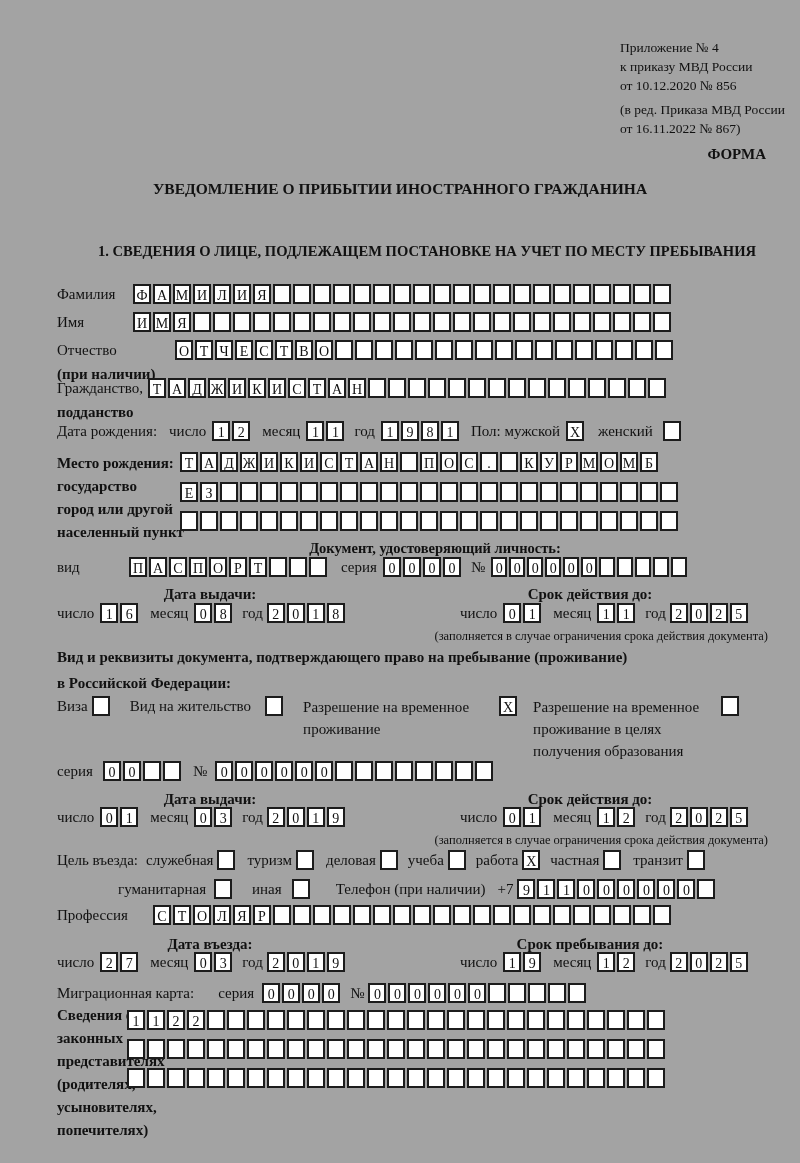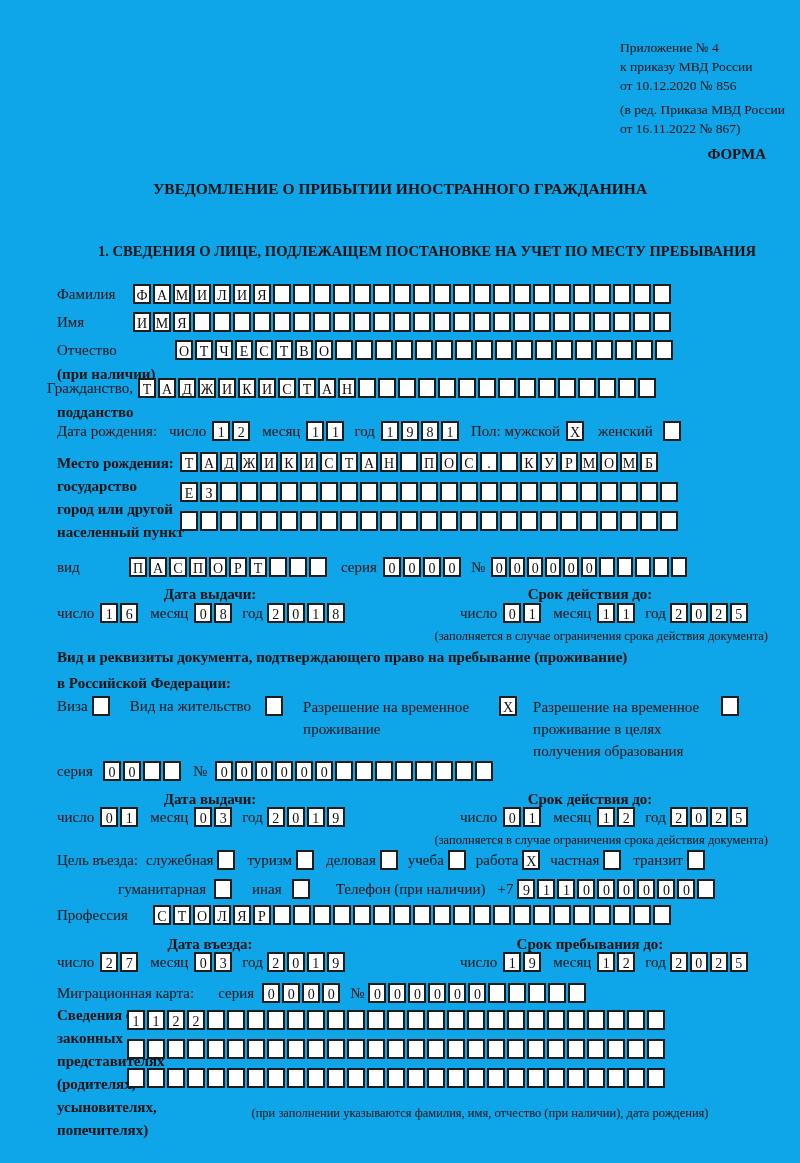--- a/index.html
+++ b/index.html
@@ -1,18 +1,18 @@
 <!DOCTYPE html>
 <html><head>
 <meta charset="utf-8">
 <style>
   * { margin:0; padding:0; box-sizing:border-box; }
   html,body { background:#ffffff; }
   body { width:800px; height:1163px; position:relative; font-family:"Liberation Serif", serif; color:#111; }
-  .page { position:absolute; left:0; top:0; width:800px; height:1163px; background:#0ea5e9; overflow:hidden; }
+  .page { position:absolute; left:0; top:0; width:800px; height:1163px; background:#a3a3a3; overflow:hidden; }
   .abs { position:absolute; }
   .row { position:absolute; display:flex; align-items:flex-start; white-space:nowrap; }
   .cells { display:flex; flex:none; }
   .cell { flex:none; width:18px; height:20px; border:2px solid #1c1c1c; margin-right:2px;
           font-size:14px; line-height:19px; text-align:center; background:#fff; }
   .cells-sm .cell { width:16px; }
   .lv { font-size:15px; padding-top:2px; margin-right:6px; flex:none; }
   .lbl { font-size:15px;font-weight:bold; }
   .b { font-weight:bold; }
   .small { font-size:12.5px; }
@@ -133,21 +133,21 @@
         <span class="cell">&nbsp;</span>
         <span class="cell">&nbsp;</span>
         <span class="cell">&nbsp;</span>
         <span class="cell">&nbsp;</span>
         <span class="cell">&nbsp;</span>
         <span class="cell">&nbsp;</span>
       </span>
   </div>
   <div class="abs lbl" style="left:57px;top:366px">(при наличии)</div>
 
-  <div class="row" style="left:47px;top:378px">
+  <div class="row" style="left:57px;top:378px">
     <span class="lv" style="width:85px">Гражданство,</span>
     <span class="cells">
         <span class="cell">Т</span>
         <span class="cell">А</span>
         <span class="cell">Д</span>
         <span class="cell">Ж</span>
         <span class="cell">И</span>
         <span class="cell">К</span>
         <span class="cell">И</span>
         <span class="cell">С</span>
@@ -286,20 +286,21 @@
         <span class="cell">&nbsp;</span>
         <span class="cell">&nbsp;</span>
         <span class="cell">&nbsp;</span>
         <span class="cell">&nbsp;</span>
         <span class="cell">&nbsp;</span>
         <span class="cell">&nbsp;</span>
         <span class="cell">&nbsp;</span>
       </span>
   </div>
 
+  <div class="abs b ctr" style="left:70px;top:540px;width:730px;font-size:14.5px">Документ, удостоверяющий личность:</div>
 
   <div class="row" style="left:57px;top:557px">
     <span class="lv mr0" style="width:56px">вид</span>
     <span class="cells mr12">
         <span class="cell">П</span>
         <span class="cell">А</span>
         <span class="cell">С</span>
         <span class="cell">П</span>
         <span class="cell">О</span>
         <span class="cell">Р</span>
@@ -716,15 +717,14 @@
         <span class="cell">&nbsp;</span>
         <span class="cell">&nbsp;</span>
         <span class="cell">&nbsp;</span>
         <span class="cell">&nbsp;</span>
         <span class="cell">&nbsp;</span>
         <span class="cell">&nbsp;</span>
         <span class="cell">&nbsp;</span>
       </span>
   </div>
 
-  <div class="abs small ctr" style="left:160px;top:1106px;width:640px">(при заполнении указываются фамилия, имя, отчество (при наличии), дата рождения)</div>
 
 </div>
 
 </body></html>

